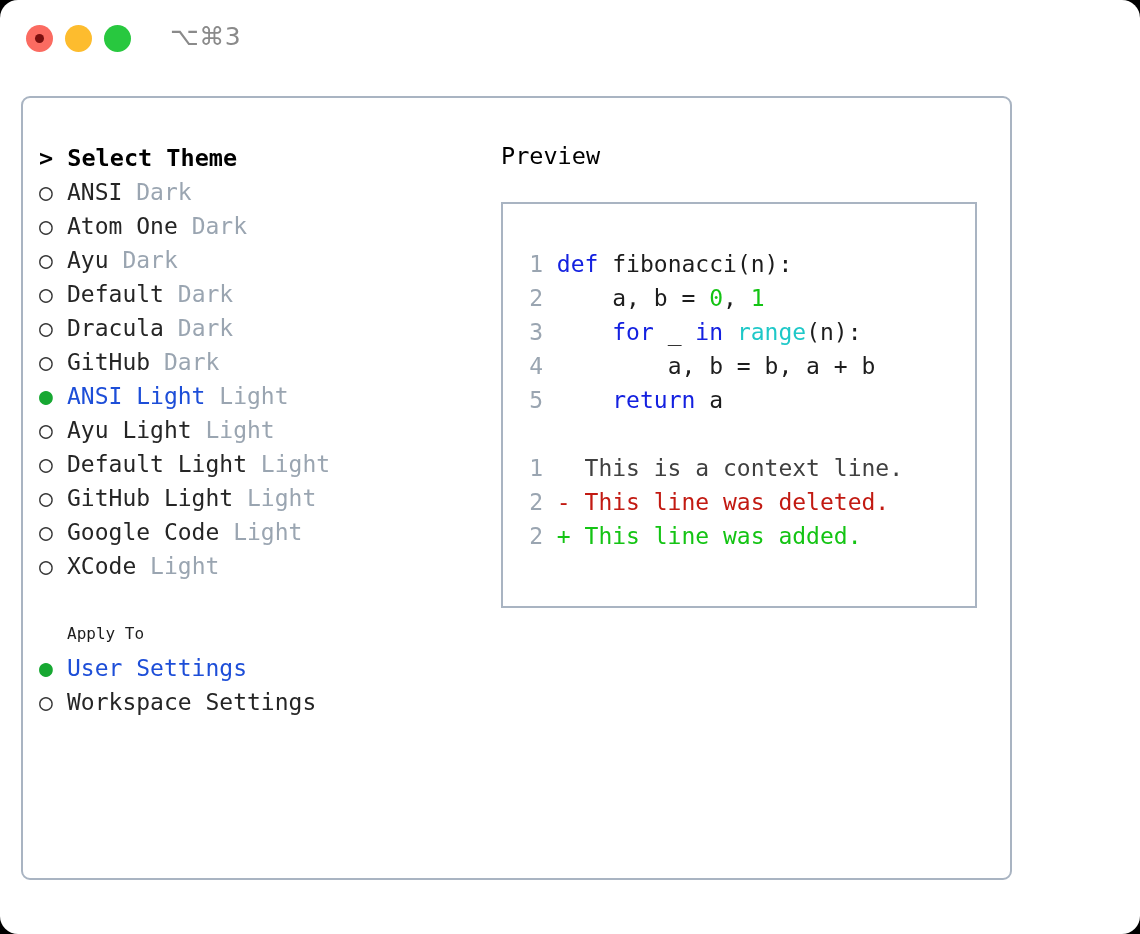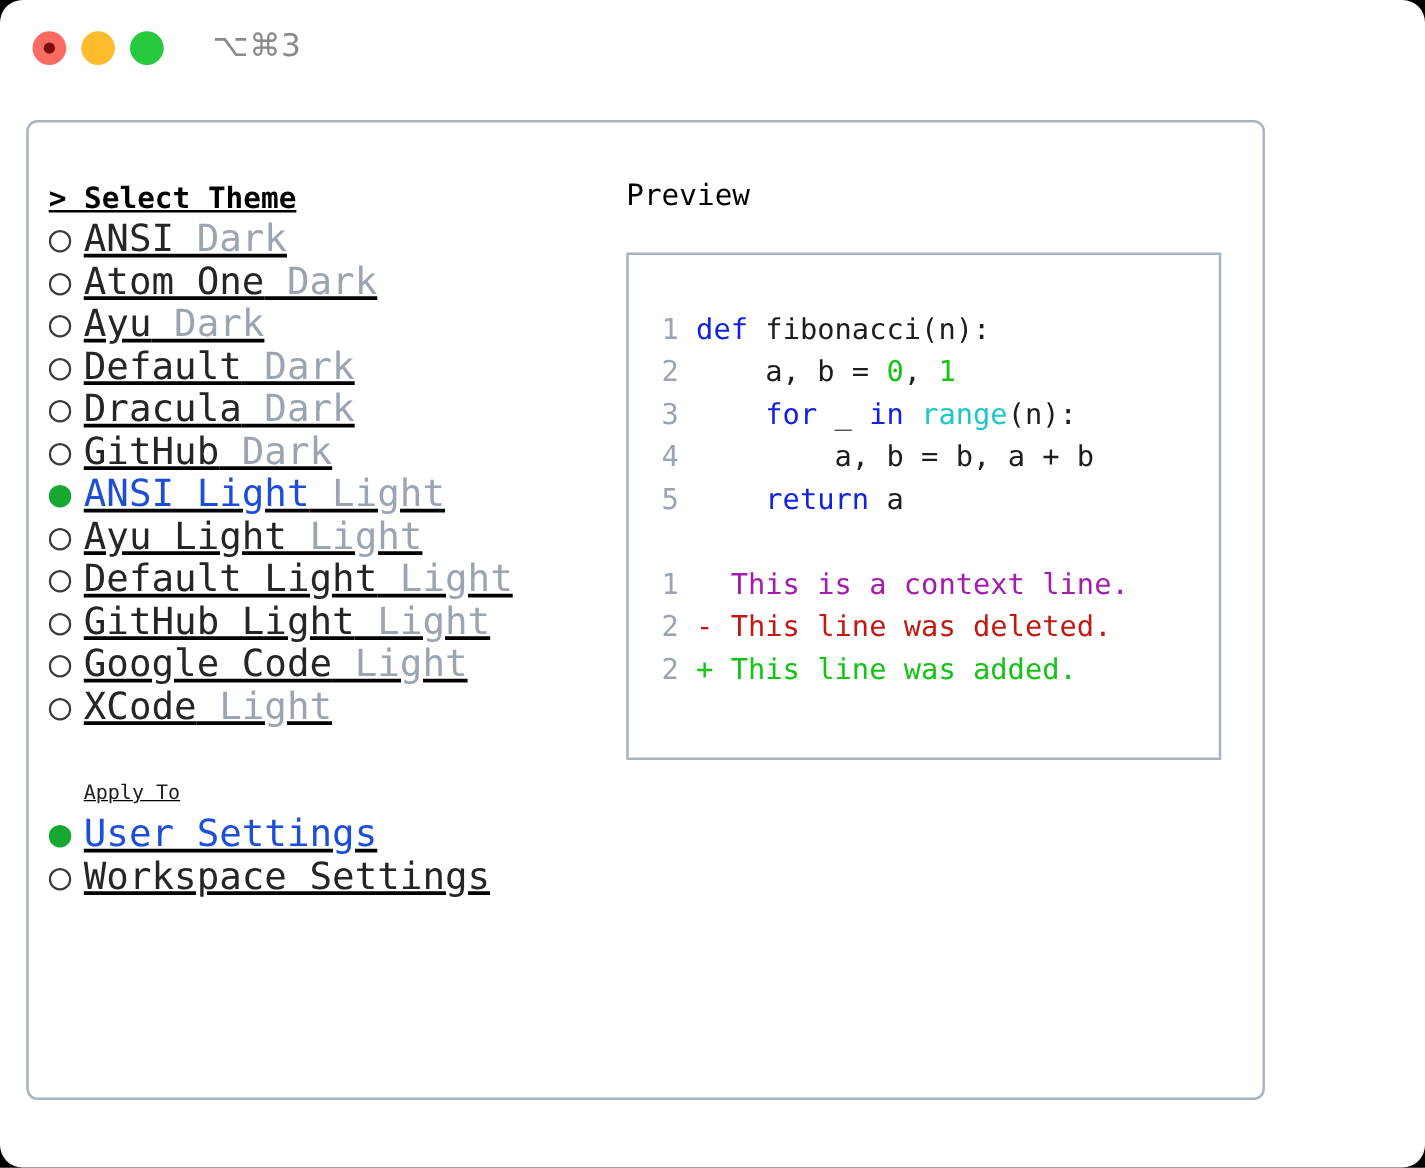--- a/index.html
+++ b/index.html
@@ -82,27 +82,26 @@
     background: #ffffff;
     box-sizing: border-box;
   }
 
   
   .left-col {
     position: absolute;
     left: 16px;
     top: 43px;
     width: 440px;
-    text-decoration: underline;
   }
 
   .row {
     height: 34px;
     line-height: 34px;
-    font-size: 30px;
+    font-size: 23px;
     white-space: pre;
     display: block;
     color: #1d1d1d;
   }
 
   .header-row {
     font-weight: bold;
     font-size: 23.5px;
     color: #000000;
   }
@@ -182,21 +181,21 @@
     text-align: right;
     color: #9aa5b1;
   }
   .code-text { color: #1d1d1d; }
   .tok-kw { color: #1421e0; }
   .tok-builtin { color: #1ec8c8; text-align: center; }
   .tok-num { color: #14c414; }
   .tok-plain { color: #1d1d1d; }
 
   .diff-block { margin-top: 34px; }
-  .diff-ctx { color: #a21caf; }
+  .diff-ctx { color: #404040; }
   .diff-del { color: #c21a12; }
   .diff-add { color: #14c414; }
 </style>
 </head>
 <body>
 
 <div class="window-root">
 
   <div class="titlebar">
     <div class="traffic-lights">

